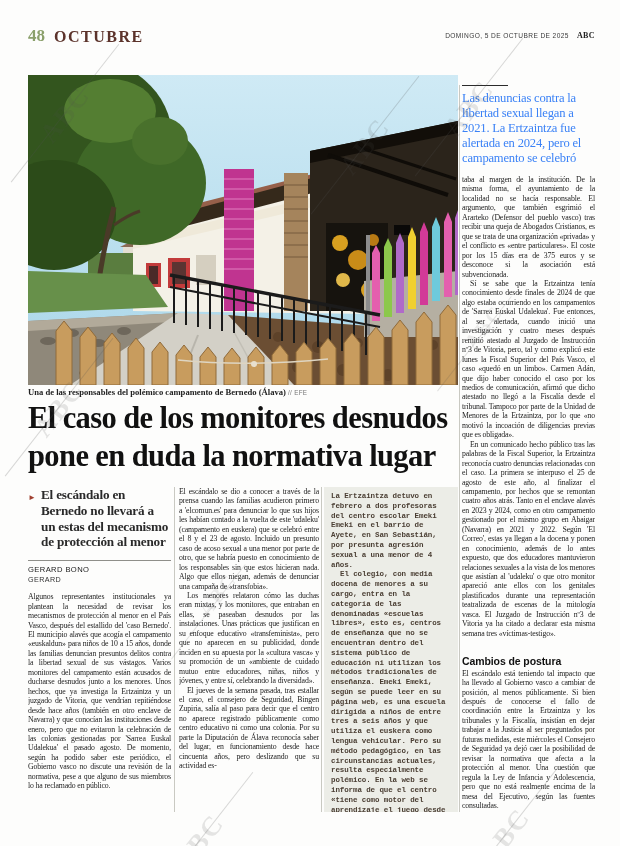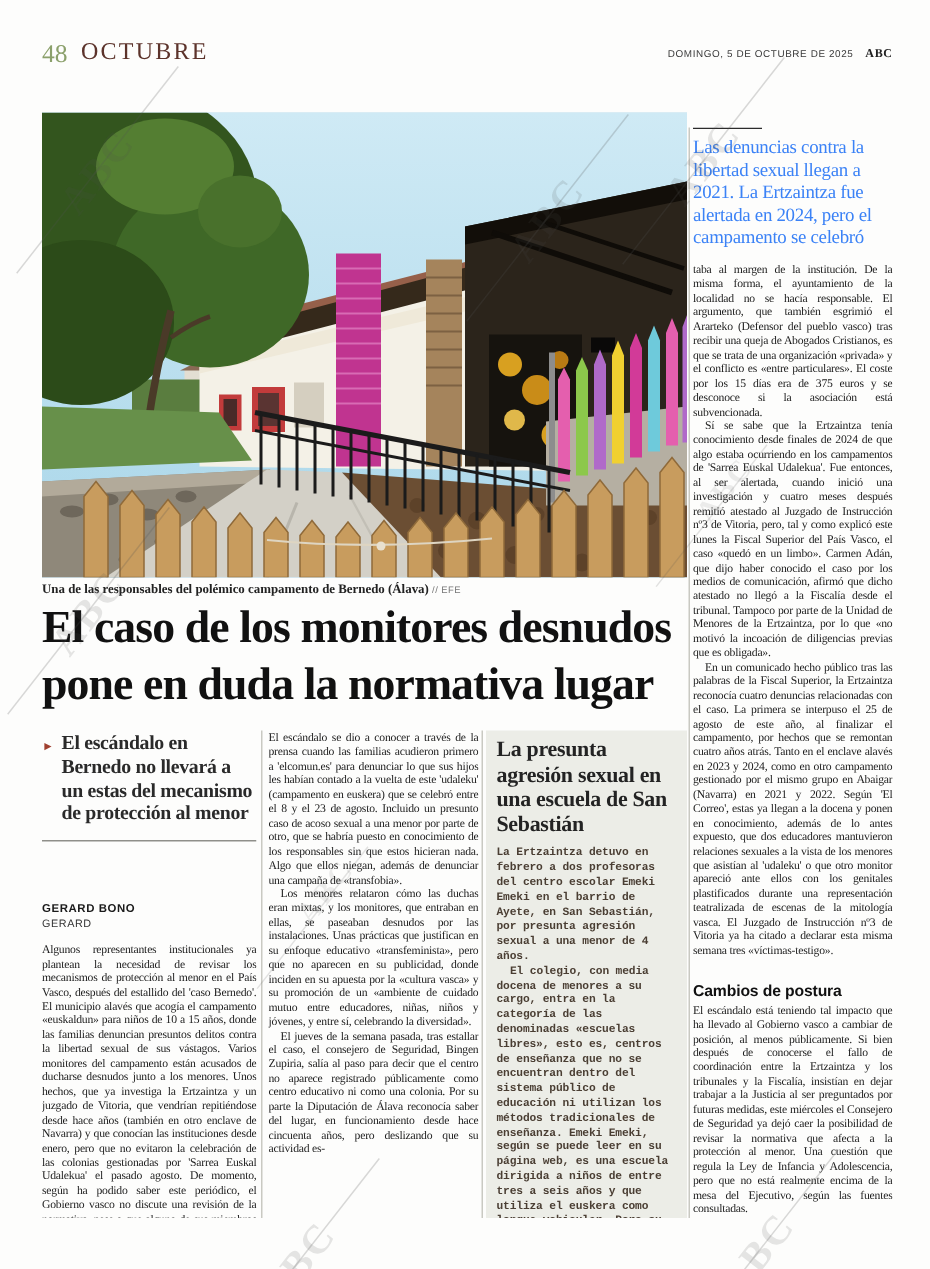--- a/index.html
+++ b/index.html
@@ -8,21 +8,21 @@
     --arrow-color:#a04030;
     --box-bg:#ecede7;
     --box-text:#4a3e33;
     --rule-color:#c9c9c2;
   }
   *{margin:0;padding:0;box-sizing:border-box;}
   html,body{background:#ffffff;}
   .page{position:relative;width:620px;height:846px;background:#fdfdfc;overflow:hidden;
         font-family:"Liberation Serif",serif;color:#1d1d1d;}
   
-  .hdr-left{position:absolute;left:28px;top:26px;display:flex;align-items:flex-start;gap:9px;}
+  .hdr-left{position:absolute;left:28px;top:26px;display:flex;align-items:flex-end;gap:9px;font-weight:bold;}
   .pagenum{font-size:17px;color:var(--pagenum-color);}
   .section{font-size:16px;color:var(--section-color);letter-spacing:1.5px;}
   .hdr-right{position:absolute;right:25px;top:31px;font-family:"Liberation Sans",sans-serif;
              font-size:6.6px;color:#3a3a3a;letter-spacing:.4px;display:flex;gap:8px;align-items:baseline;}
   .brand{font-family:"Liberation Serif",serif;font-weight:bold;font-size:8px;color:#222;}
   
   .photo{position:absolute;left:28px;top:75px;width:430px;height:310px;overflow:hidden;background:#b8dcec;}
   .caption{position:absolute;left:28px;top:387px;width:430px;font-size:8.6px;font-weight:bold;color:#222;}
   .credit{font-family:"Liberation Sans",sans-serif;font-weight:normal;font-size:6.3px;color:#777;letter-spacing:.3px;}
   
@@ -32,21 +32,21 @@
   .col{position:absolute;top:487px;height:325px;overflow:hidden;}
   .col1{left:28px;width:143px;}
   .col2{left:179px;width:140px;}
   .body-text{font-size:7.8px;line-height:9.45px;letter-spacing:-0.15px;text-align:justify;color:#1c1c1c;}
   .body-text p.ind{text-indent:8px;}
   .standfirst{position:relative;padding-left:13px;font-size:13.2px;line-height:15.8px;font-weight:bold;
               color:#2a2a2a;letter-spacing:-0.2px;margin-bottom:10px;}
   .standfirst .arrow{position:absolute;left:0;top:3px;font-size:8px;color:var(--arrow-color);}
   .byline-block{border-top:1px solid #8f8f8a;padding-top:4px;margin-bottom:8px;
                 font-family:"Liberation Sans",sans-serif;}
-  .byline{font-size:7.6px;font-weight:bold;letter-spacing:.4px;color:#1a1a1a;margin-top:36px;}
+  .byline{font-size:7.6px;font-weight:normal;letter-spacing:.4px;color:#1a1a1a;}
   .place{font-size:7.2px;letter-spacing:.4px;color:#333;margin-top:1px;}
   
   .sidebox{position:absolute;left:324px;top:487px;width:134px;height:325px;background:var(--box-bg);
            padding:5px 7px 6px 7px;overflow:hidden;}
   .sidebox-title{font-size:14.6px;line-height:16.6px;color:#232323;letter-spacing:-0.2px;margin-bottom:7px;}
   .sidebox-text{font-family:Liberation Mono, monospace;font-weight:bold;font-size:7.5px;line-height:9.8px;
                 letter-spacing:-0.1px;color:var(--box-text);text-align:left;}
   .sidebox-text p.ind{text-indent:9px;}
   .sidebox-text p+p{margin-top:0px;}
   
@@ -271,21 +271,20 @@
 
   <div class="col col2">
     <div class="body-text">
       <p>El escándalo se dio a conocer a través de la prensa cuando las familias acudieron primero a 'elcomun.es' para denunciar lo que sus hijos les habían contado a la vuelta de este 'udaleku' (campamento en euskera) que se celebró entre el 8 y el 23 de agosto. Incluido un presunto caso de acoso sexual a una menor por parte de otro, que se habría puesto en conocimiento de los responsables sin que estos hicieran nada. Algo que ellos niegan, además de denunciar una campaña de «transfobia».</p>
       <p class="ind">Los menores relataron cómo las duchas eran mixtas, y los monitores, que entraban en ellas, se paseaban desnudos por las instalaciones. Unas prácticas que justifican en su enfoque educativo «transfeminista», pero que no aparecen en su publicidad, donde inciden en su apuesta por la «cultura vasca» y su promoción de un «ambiente de cuidado mutuo entre educadores, niñas, niños y jóvenes, y entre sí, celebrando la diversidad».</p>
       <p class="ind">El jueves de la semana pasada, tras estallar el caso, el consejero de Seguridad, Bingen Zupiria, salía al paso para decir que el centro no aparece registrado públicamente como centro educativo ni como una colonia. Por su parte la Diputación de Álava reconocía saber del lugar, en funcionamiento desde hace cincuenta años, pero deslizando que su actividad es-</p>
     </div>
   </div>
 
   <aside class="sidebox">
-    <h2 class="sidebox-title">La presunta agresión sexual en una escuela de San Sebastián</h2>
     <div class="sidebox-text">
       <p>La Ertzaintza detuvo en febrero a dos profesoras del centro escolar Emeki Emeki en el barrio de Ayete, en San Sebastián, por presunta agresión sexual a una menor de 4 años.</p>
       <p class="ind">El colegio, con media docena de menores a su cargo, entra en la categoría de las denominadas «escuelas libres», esto es, centros de enseñanza que no se encuentran dentro del sistema público de educación ni utilizan los métodos tradicionales de enseñanza. Emeki Emeki, según se puede leer en su página web, es una escuela dirigida a niños de entre tres a seis años y que utiliza el euskera como lengua vehicular. Pero su método pedagógico, en las circunstancias actuales, resulta especialmente polémico. En la web se informa de que el centro «tiene como motor del aprendizaje el juego desde el placer y la curiosidad intelectual».</p>
     </div>
   </aside>
 
   <aside class="rightcol">
     <div class="sum-rule"></div>
     <div class="summary">Las denuncias contra la libertad sexual llegan a 2021. La Ertzaintza fue alertada en 2024, pero el campamento se celebró</div>
     <div class="body-text">

